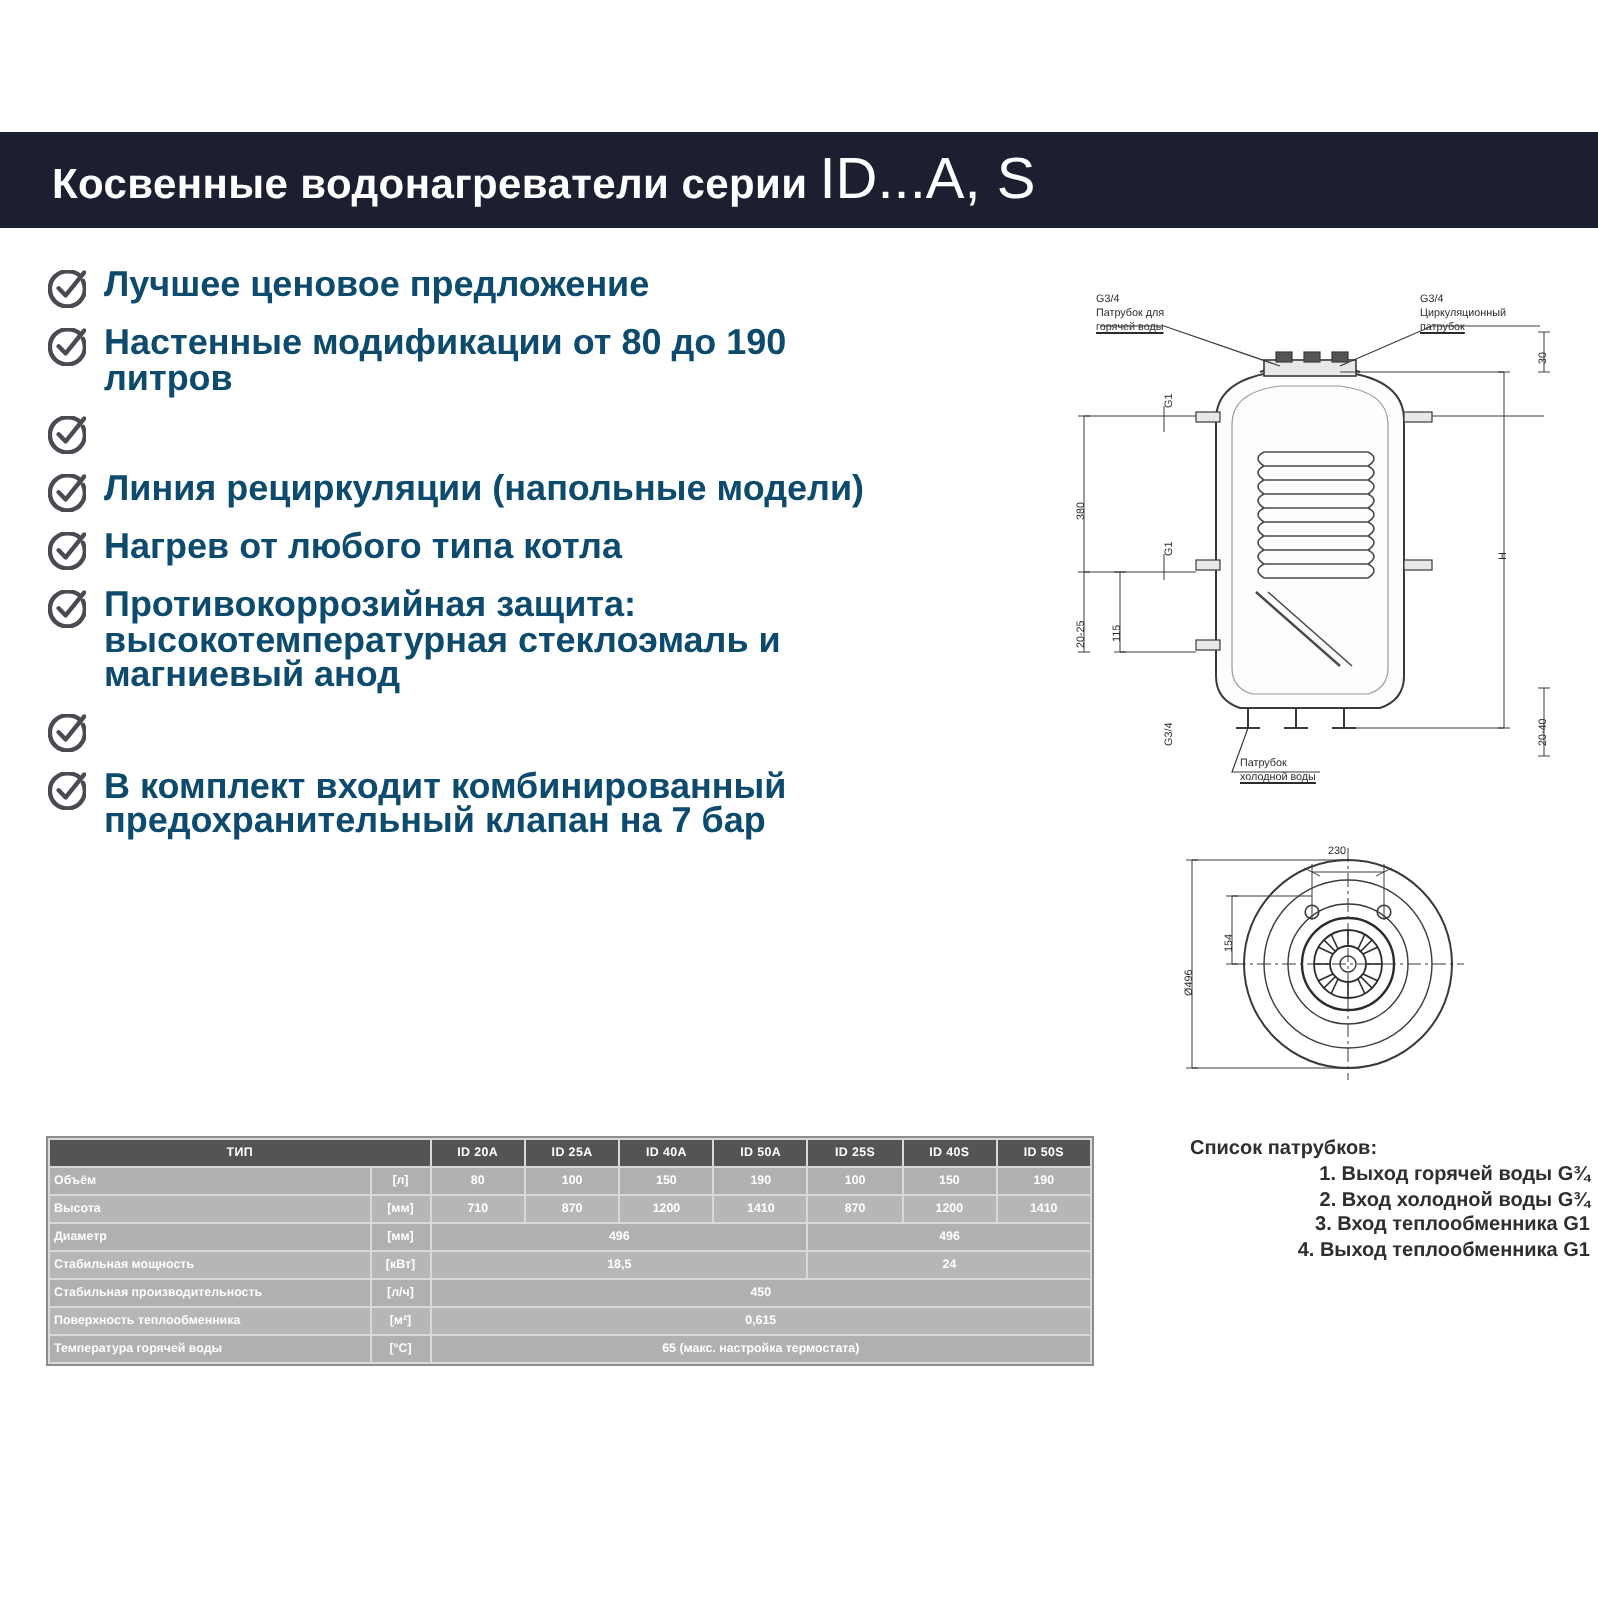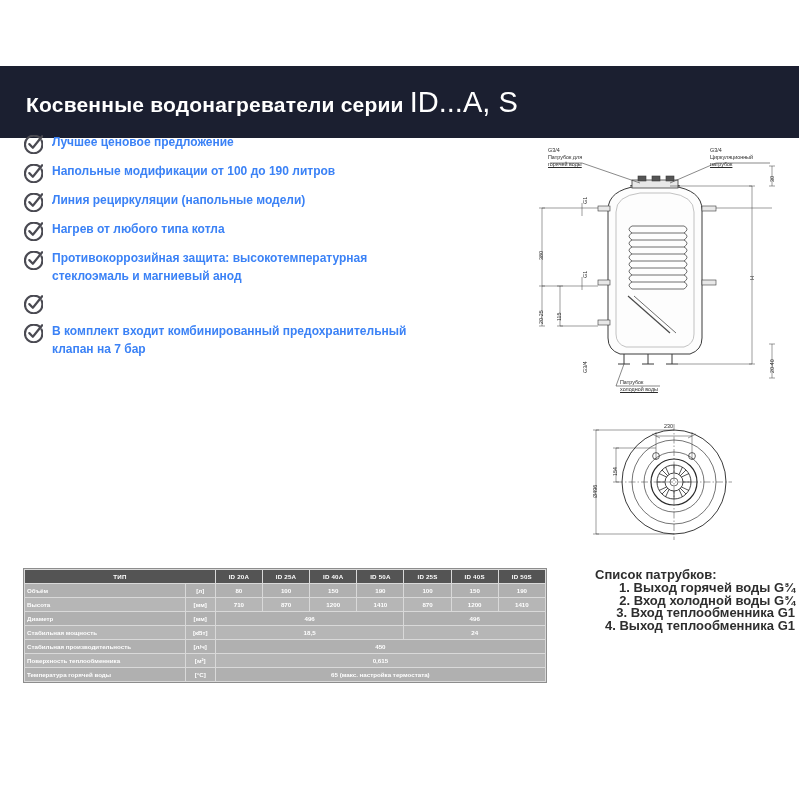--- a/index.html
+++ b/index.html
@@ -7,21 +7,21 @@
   body{
     width:799px;height:800px;
     background:#ffffff;
     font-family:"Liberation Sans", sans-serif;
     color:#3a3a3a;
     overflow:hidden;
     position:relative;
   }
   
   .title-band{
-    position:absolute;left:0;top:66px;width:799px;height:72px;
+    position:absolute;left:0;top:66px;width:799px;height:48px;
     background:#1b1f30;
     display:flex;align-items:center;
   }
   .title-text{
     color:#ffffff;
     font-size:21px;
     font-weight:700;
     letter-spacing:.2px;
     padding-left:26px;
     white-space:nowrap;
@@ -37,24 +37,24 @@
   }
   .feature{
     display:flex;align-items:flex-start;
     margin-bottom:9px;
   }
   .feature .tick{
     flex:0 0 auto;
     width:19px;height:19px;margin-right:9px;margin-top:1px;
   }
   .feature .label{
-    font-size:12px;
+    font-size:18px;
     line-height:17.5px;
     font-weight:600;
-    color:#3b82f6;
+    color:#0c4a6e;
   }
   
   .spec-wrap{
     position:absolute;left:23px;top:568px;width:522px;
     border:1px solid #8d8d8d;
     background:#b3b3b3;
   }
   table.spec{
     border-collapse:collapse;width:100%;
     font-size:6.2px;
@@ -75,21 +75,21 @@
   }
   table.spec thead th.type-head{text-align:center;}
   table.spec tbody tr{background:#b0b0b0;}
   table.spec tbody tr:nth-child(even){background:#b6b6b6;}
   td.pname{text-align:left;padding-left:4px;width:160px;color:#fdfdfd;}
   td.unit{text-align:center;width:26px;}
   td.val{text-align:center;width:44px;}
   
   .nozzle-list{
     position:absolute;left:595px;top:569px;width:200px;
-    font-size:13px;line-height:12.4px;color:#2e2e2e;font-weight:700;
+    font-size:10px;line-height:12.4px;color:#2e2e2e;font-weight:700;
   }
   .nozzle-list .nl-title{margin-bottom:1px;}
   .nozzle-list .nl-item{white-space:nowrap;text-align:right;}
   
   .drawing{
     position:absolute;
   }
   .dwg-top{left:520px;top:128px;width:279px;height:285px;}
   .dwg-bottom{left:556px;top:418px;width:243px;height:125px;}
   .dwg svg{display:block;}
@@ -124,21 +124,27 @@
           <path d="M17.2 3.4 C15.6 1.6 13 .7 10.2 .7 C5 .7 1 4.7 1 9.9 C1 15.1 5 19.2 10.2 19.2 C15.3 19.2 19.4 15.1 19.4 9.9 C19.4 8.4 19 7 18.4 5.7" fill="none" stroke="#4a4a52" stroke-width="2.3" stroke-linecap="round"></path>
           <path d="M5.6 9.6 L9.3 13.4 L19.1 1.3" fill="none" stroke="#4a4a52" stroke-width="2.3" stroke-linecap="round" stroke-linejoin="round"></path>
         </svg></span>
       <span class="label">Лучшее ценовое предложение</span>
     </div>
     <div class="feature">
       <span class="tick"><svg viewBox="0 0 20 20" width="19" height="19">
           <path d="M17.2 3.4 C15.6 1.6 13 .7 10.2 .7 C5 .7 1 4.7 1 9.9 C1 15.1 5 19.2 10.2 19.2 C15.3 19.2 19.4 15.1 19.4 9.9 C19.4 8.4 19 7 18.4 5.7" fill="none" stroke="#4a4a52" stroke-width="2.3" stroke-linecap="round"></path>
           <path d="M5.6 9.6 L9.3 13.4 L19.1 1.3" fill="none" stroke="#4a4a52" stroke-width="2.3" stroke-linecap="round" stroke-linejoin="round"></path>
         </svg></span>
-      <span class="label">Напольные модификации от 100 до 190 литров</span>
+      <span class="label">Настенные модификации от 80 до 190 литров</span>
+    </div>
+    <div class="feature">
+      <span class="tick"><svg viewBox="0 0 20 20" width="19" height="19">
+          <path d="M17.2 3.4 C15.6 1.6 13 .7 10.2 .7 C5 .7 1 4.7 1 9.9 C1 15.1 5 19.2 10.2 19.2 C15.3 19.2 19.4 15.1 19.4 9.9 C19.4 8.4 19 7 18.4 5.7" fill="none" stroke="#4a4a52" stroke-width="2.3" stroke-linecap="round"></path>
+          <path d="M5.6 9.6 L9.3 13.4 L19.1 1.3" fill="none" stroke="#4a4a52" stroke-width="2.3" stroke-linecap="round" stroke-linejoin="round"></path>
+        </svg></span>
     </div>
     <div class="feature">
       <span class="tick"><svg viewBox="0 0 20 20" width="19" height="19">
           <path d="M17.2 3.4 C15.6 1.6 13 .7 10.2 .7 C5 .7 1 4.7 1 9.9 C1 15.1 5 19.2 10.2 19.2 C15.3 19.2 19.4 15.1 19.4 9.9 C19.4 8.4 19 7 18.4 5.7" fill="none" stroke="#4a4a52" stroke-width="2.3" stroke-linecap="round"></path>
           <path d="M5.6 9.6 L9.3 13.4 L19.1 1.3" fill="none" stroke="#4a4a52" stroke-width="2.3" stroke-linecap="round" stroke-linejoin="round"></path>
         </svg></span>
       <span class="label">Линия рециркуляции (напольные модели)</span>
     </div>
     <div class="feature">
       <span class="tick"><svg viewBox="0 0 20 20" width="19" height="19">

